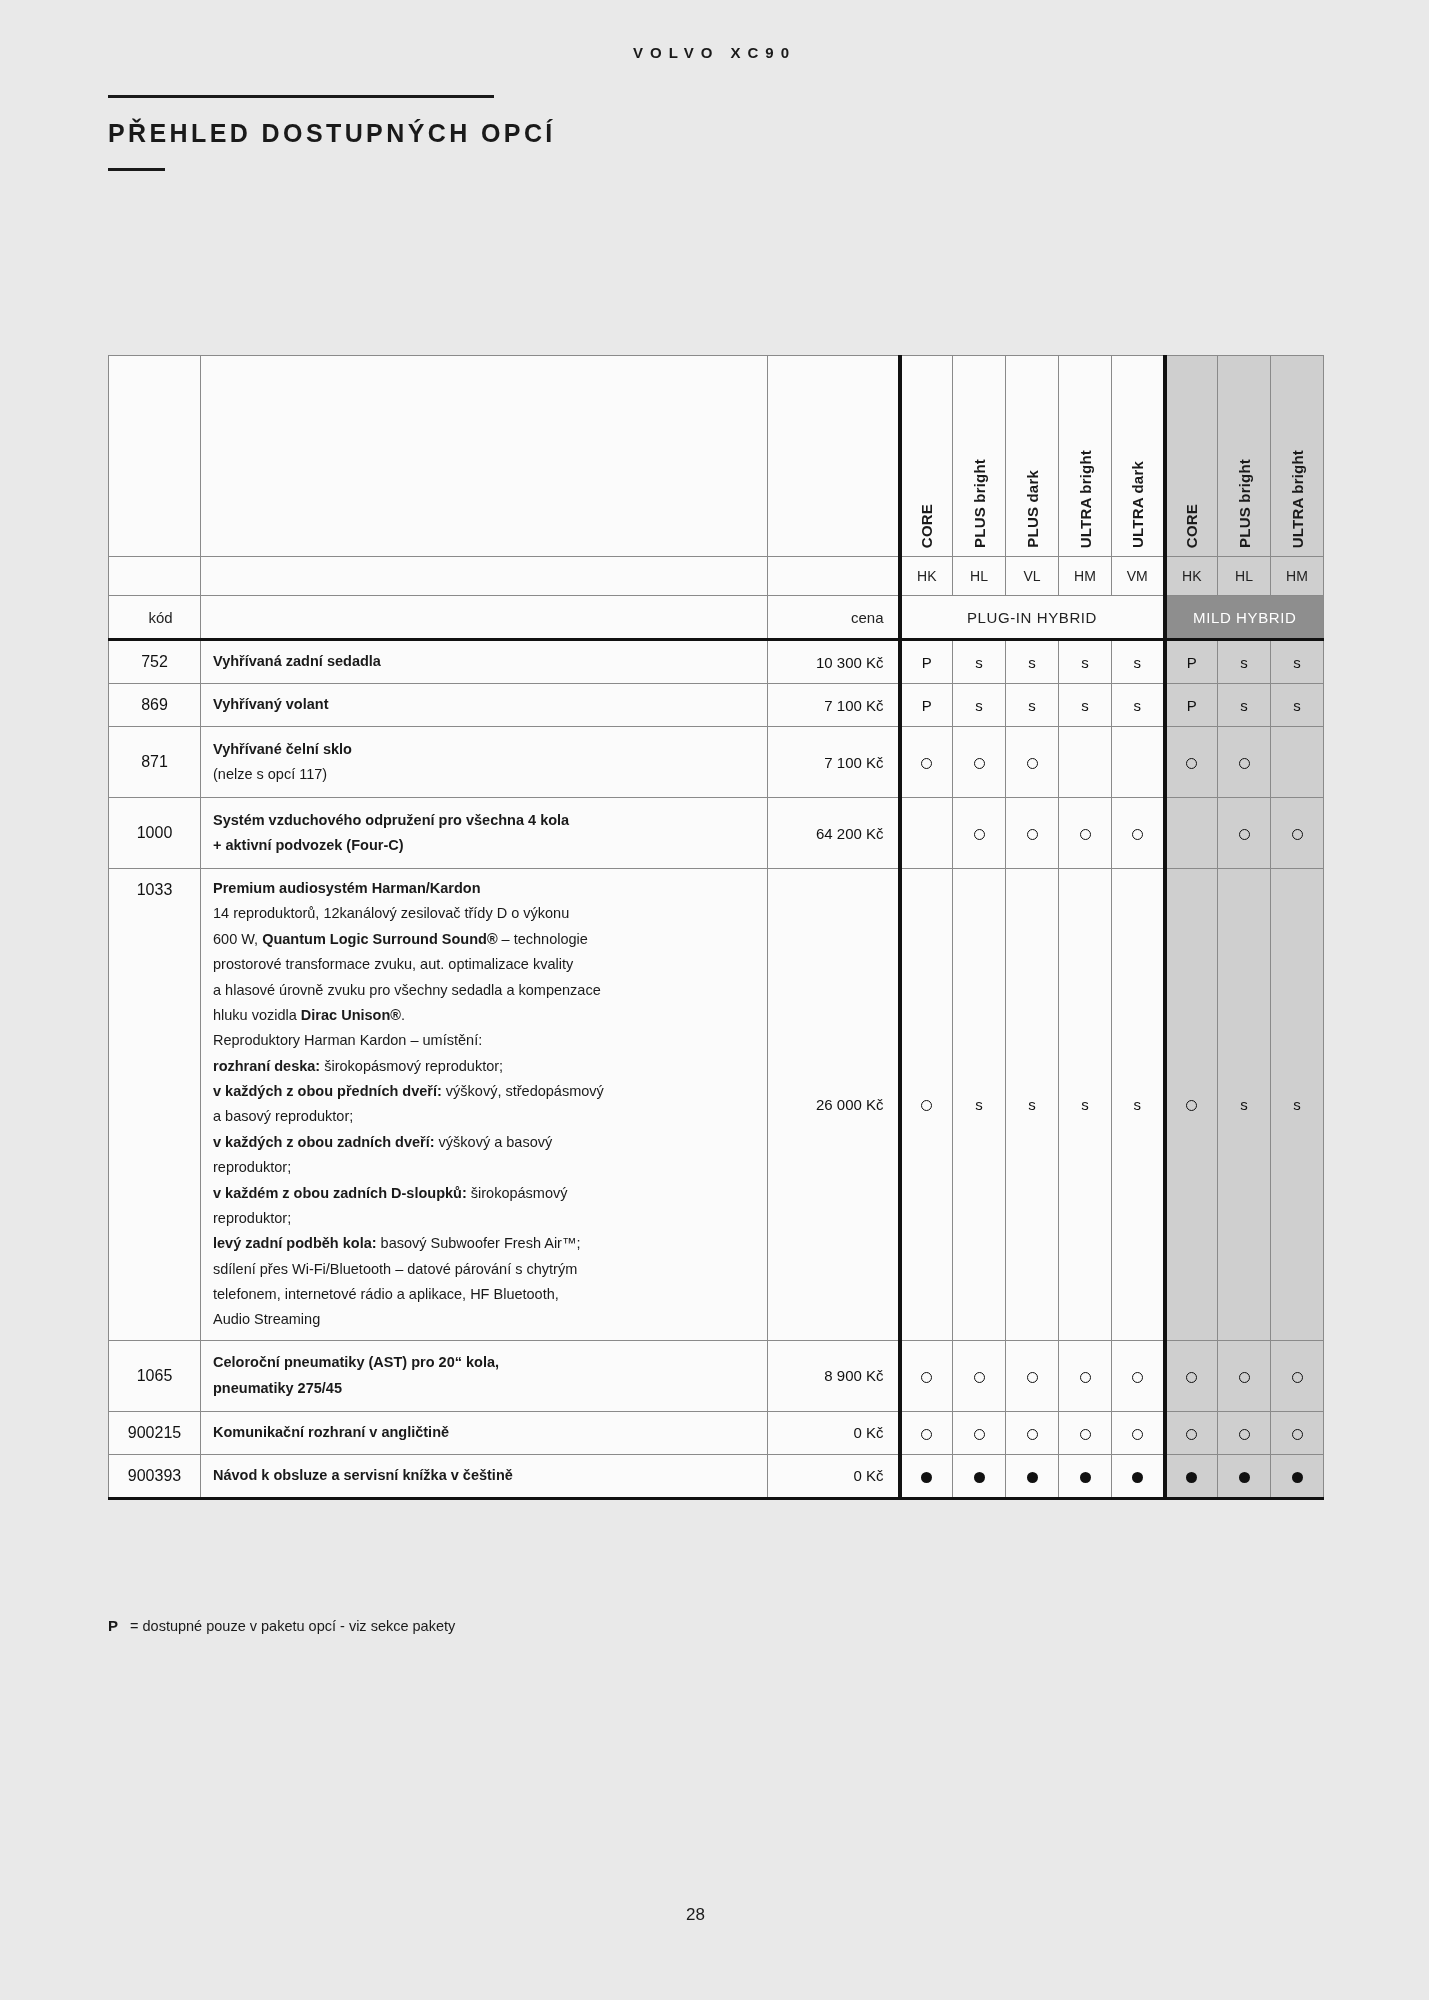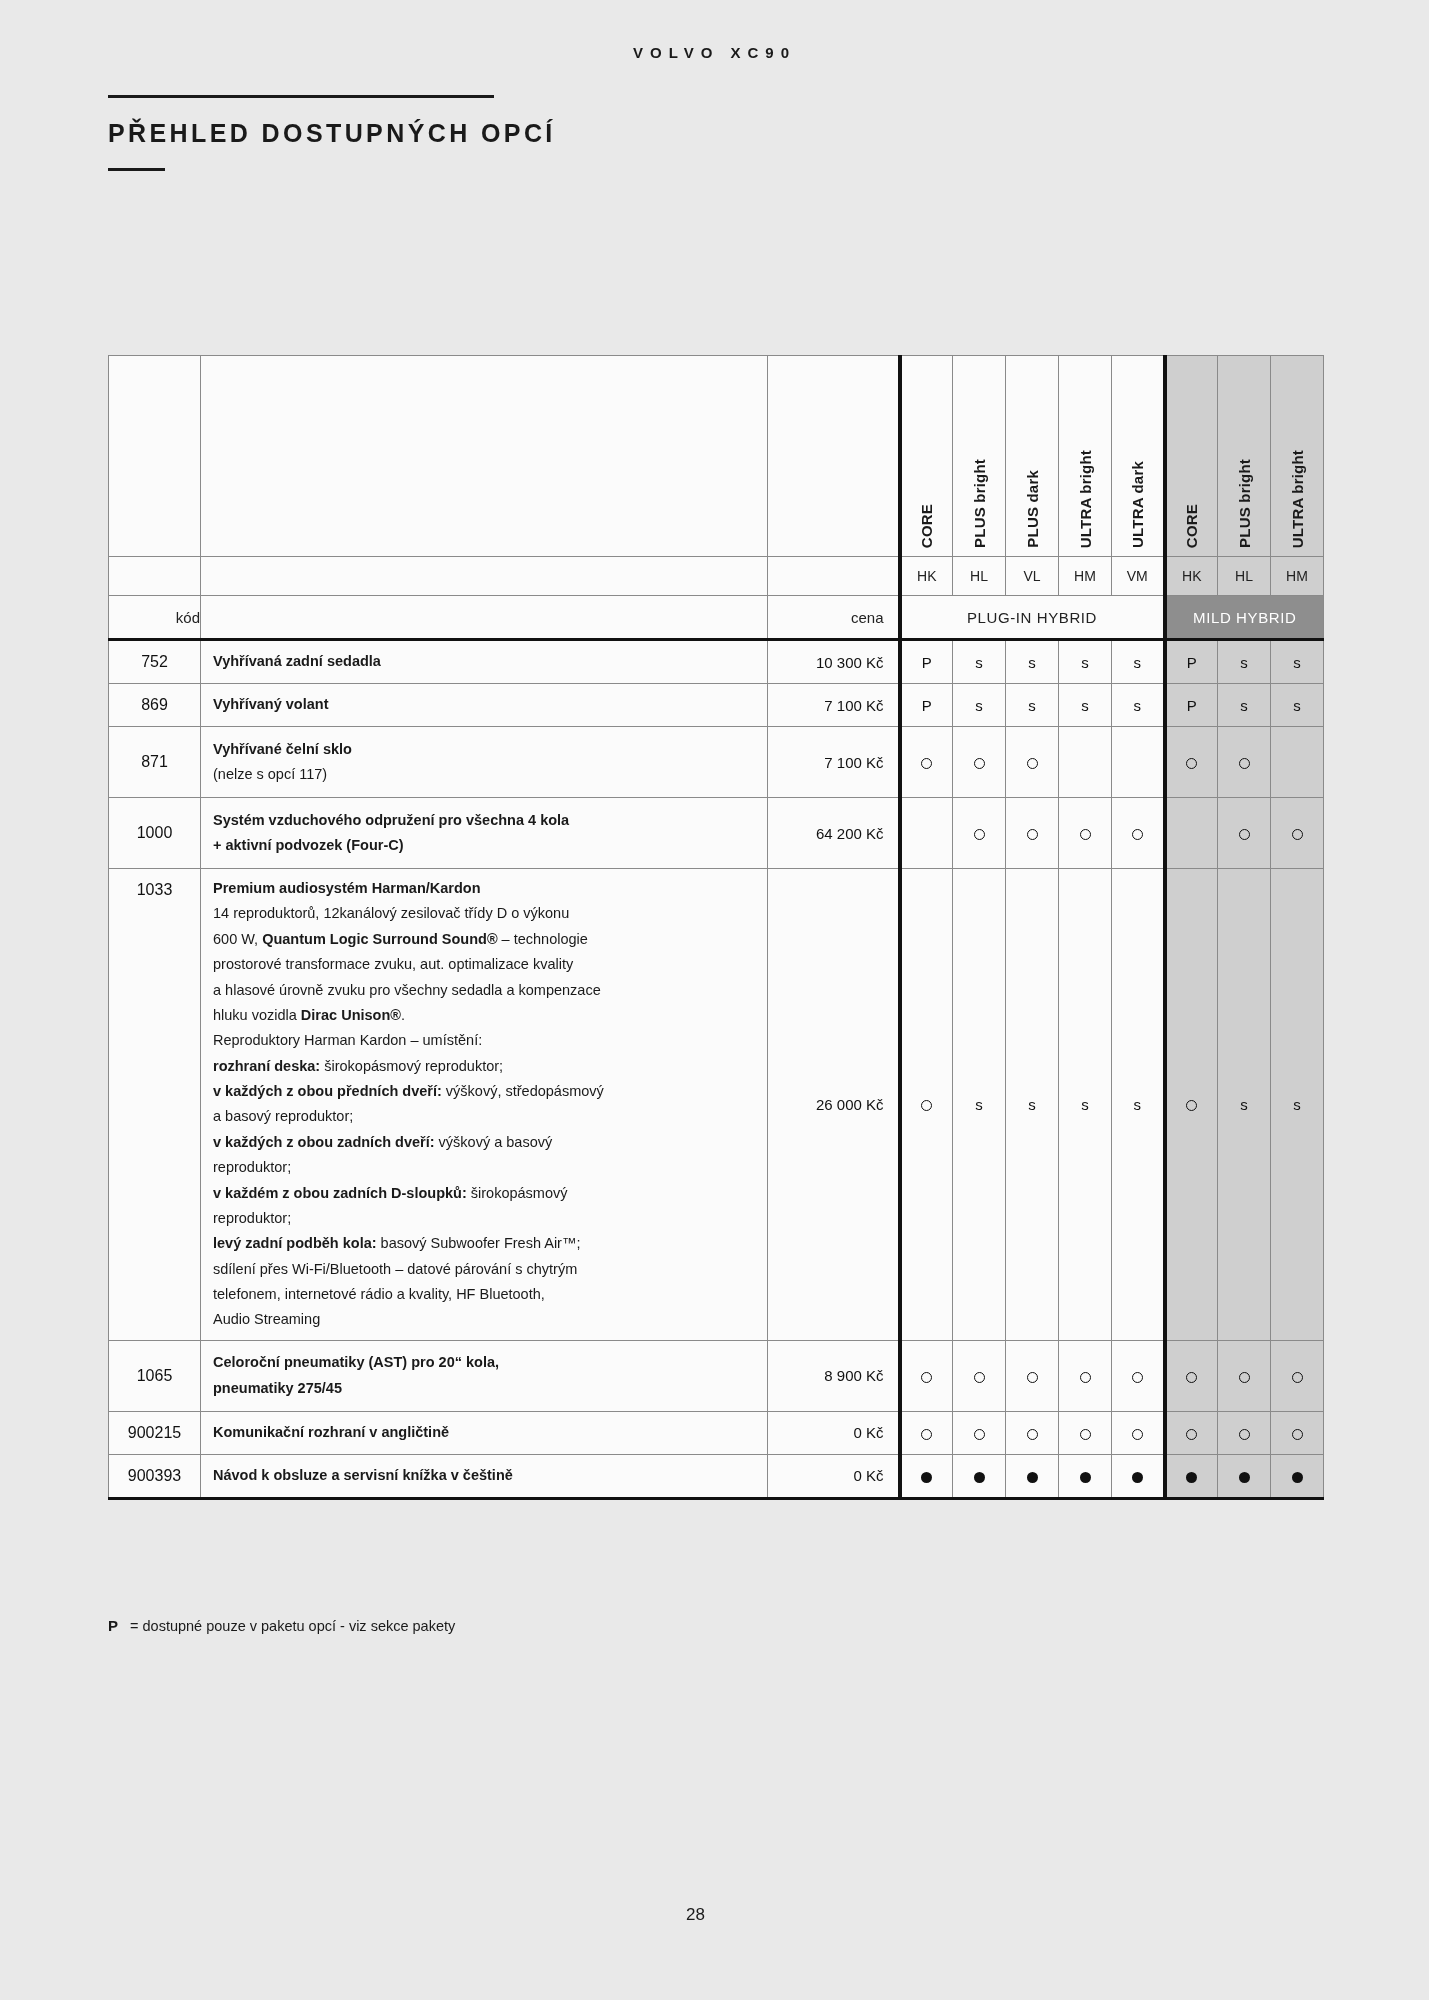--- a/index.html
+++ b/index.html
@@ -134,21 +134,21 @@
     font-size: 14px;
     color: #222;
   }
 
   
   .hdr-labels td {
     height: 42px;
     font-size: 15px;
     color: #222;
   }
-  .kod-cell { padding-left: 12px !important; text-align: right; }
+  .kod-cell { padding-left: 12px !important; text-align: center; }
   .cena-cell { padding-right: 14px !important; text-align: right; }
   .grouphdr {
     text-align: center;
     font-weight: 700;
     font-size: 16px;
     letter-spacing: 0.6px;
   }
   .grouphdr.mh-hdr {
     background: #8e8e8e !important;
     color: #ffffff;
@@ -403,21 +403,21 @@
               <div><span>Reproduktory Harman Kardon – umístění:</span></div>
               <div><span class="b">rozhraní deska:</span><span> širokopásmový reproduktor;</span></div>
               <div><span class="b">v každých z obou předních dveří:</span><span> výškový, středopásmový</span></div>
               <div><span>a basový reproduktor;</span></div>
               <div><span class="b">v každých z obou zadních dveří:</span><span> výškový a basový</span></div>
               <div><span>reproduktor;</span></div>
               <div><span class="b">v každém z obou zadních D-sloupků:</span><span> širokopásmový</span></div>
               <div><span>reproduktor;</span></div>
               <div><span class="b">levý zadní podběh kola:</span><span> basový Subwoofer Fresh Air™;</span></div>
               <div><span>sdílení přes Wi-Fi/Bluetooth – datové párování s chytrým</span></div>
-              <div><span>telefonem, internetové rádio a kvality, HF Bluetooth,</span></div>
+              <div><span>telefonem, internetové rádio a aplikace, HF Bluetooth,</span></div>
               <div><span>Audio Streaming</span></div>
             </td>
             <td class="price">26 000 Kč</td>
             <td class="mark sep-left"><span class="glyph-open"></span></td>
             <td class="mark"><span>s</span></td>
             <td class="mark"><span>s</span></td>
             <td class="mark"><span>s</span></td>
             <td class="mark"><span>s</span></td>
             <td class="mark mh sep-left"><span class="glyph-open"></span></td>
             <td class="mark mh"><span>s</span></td>

